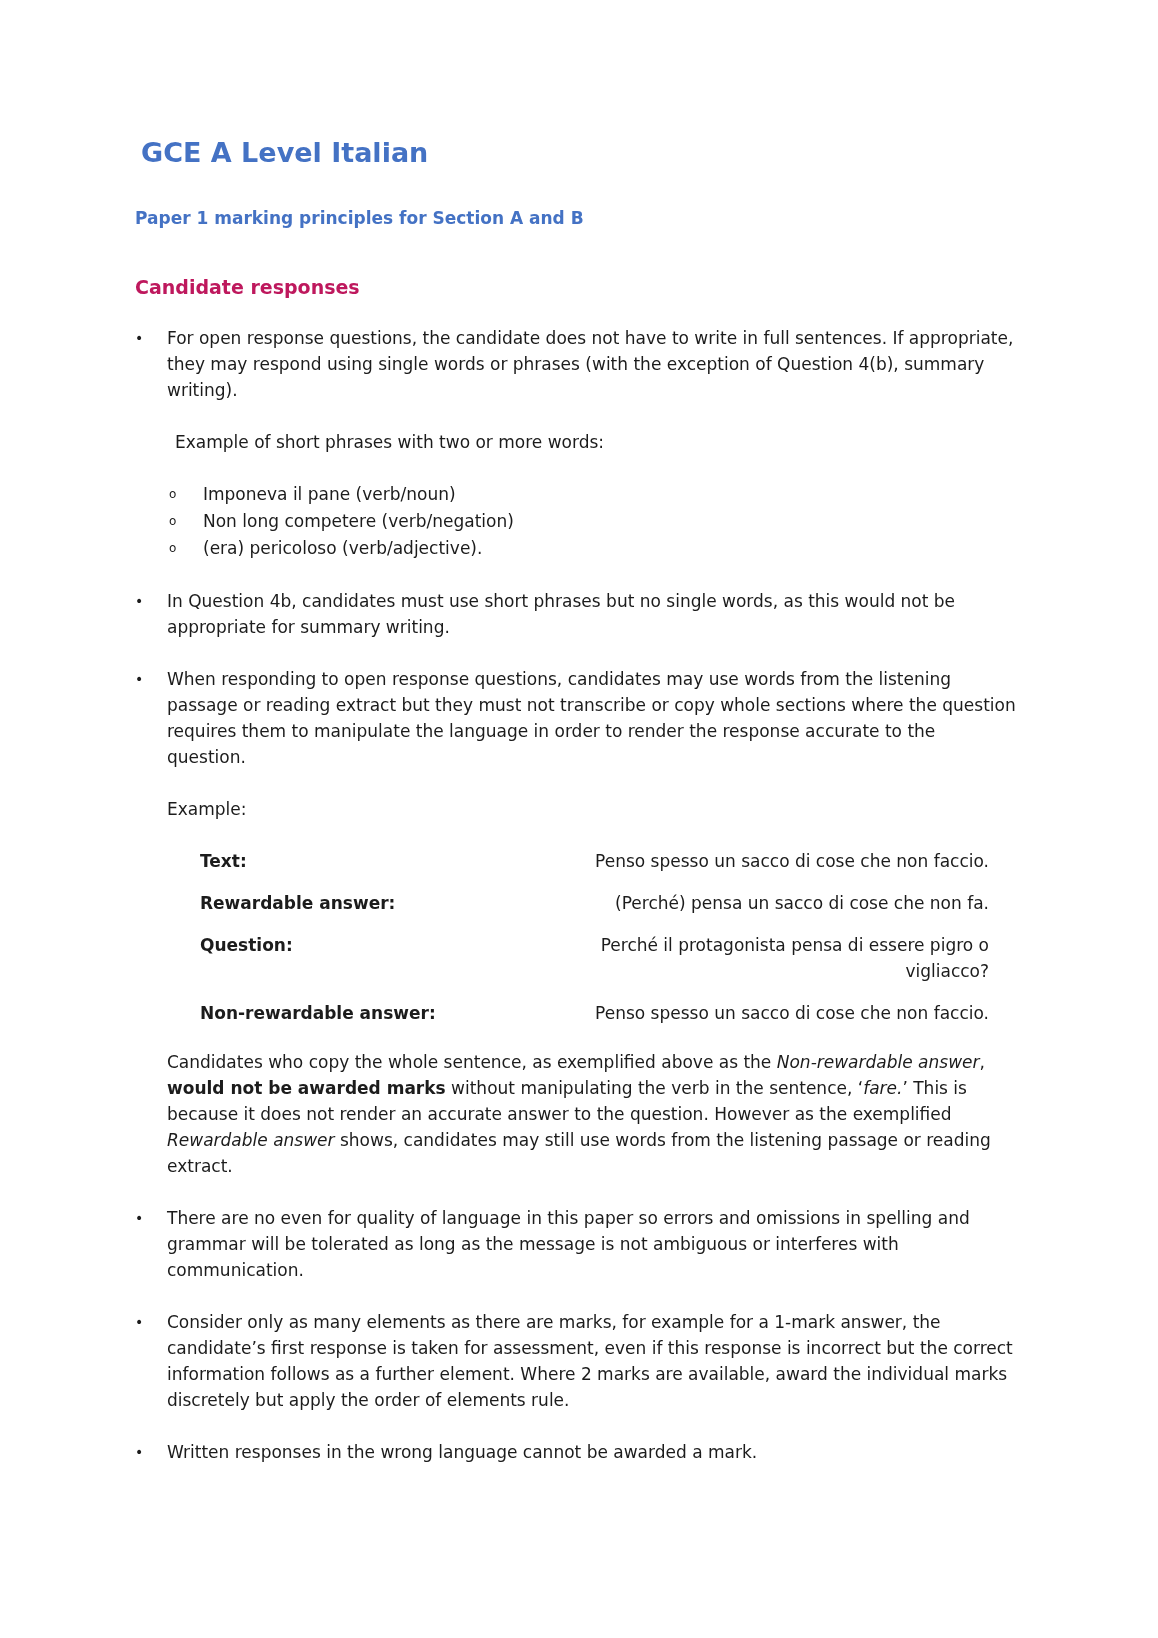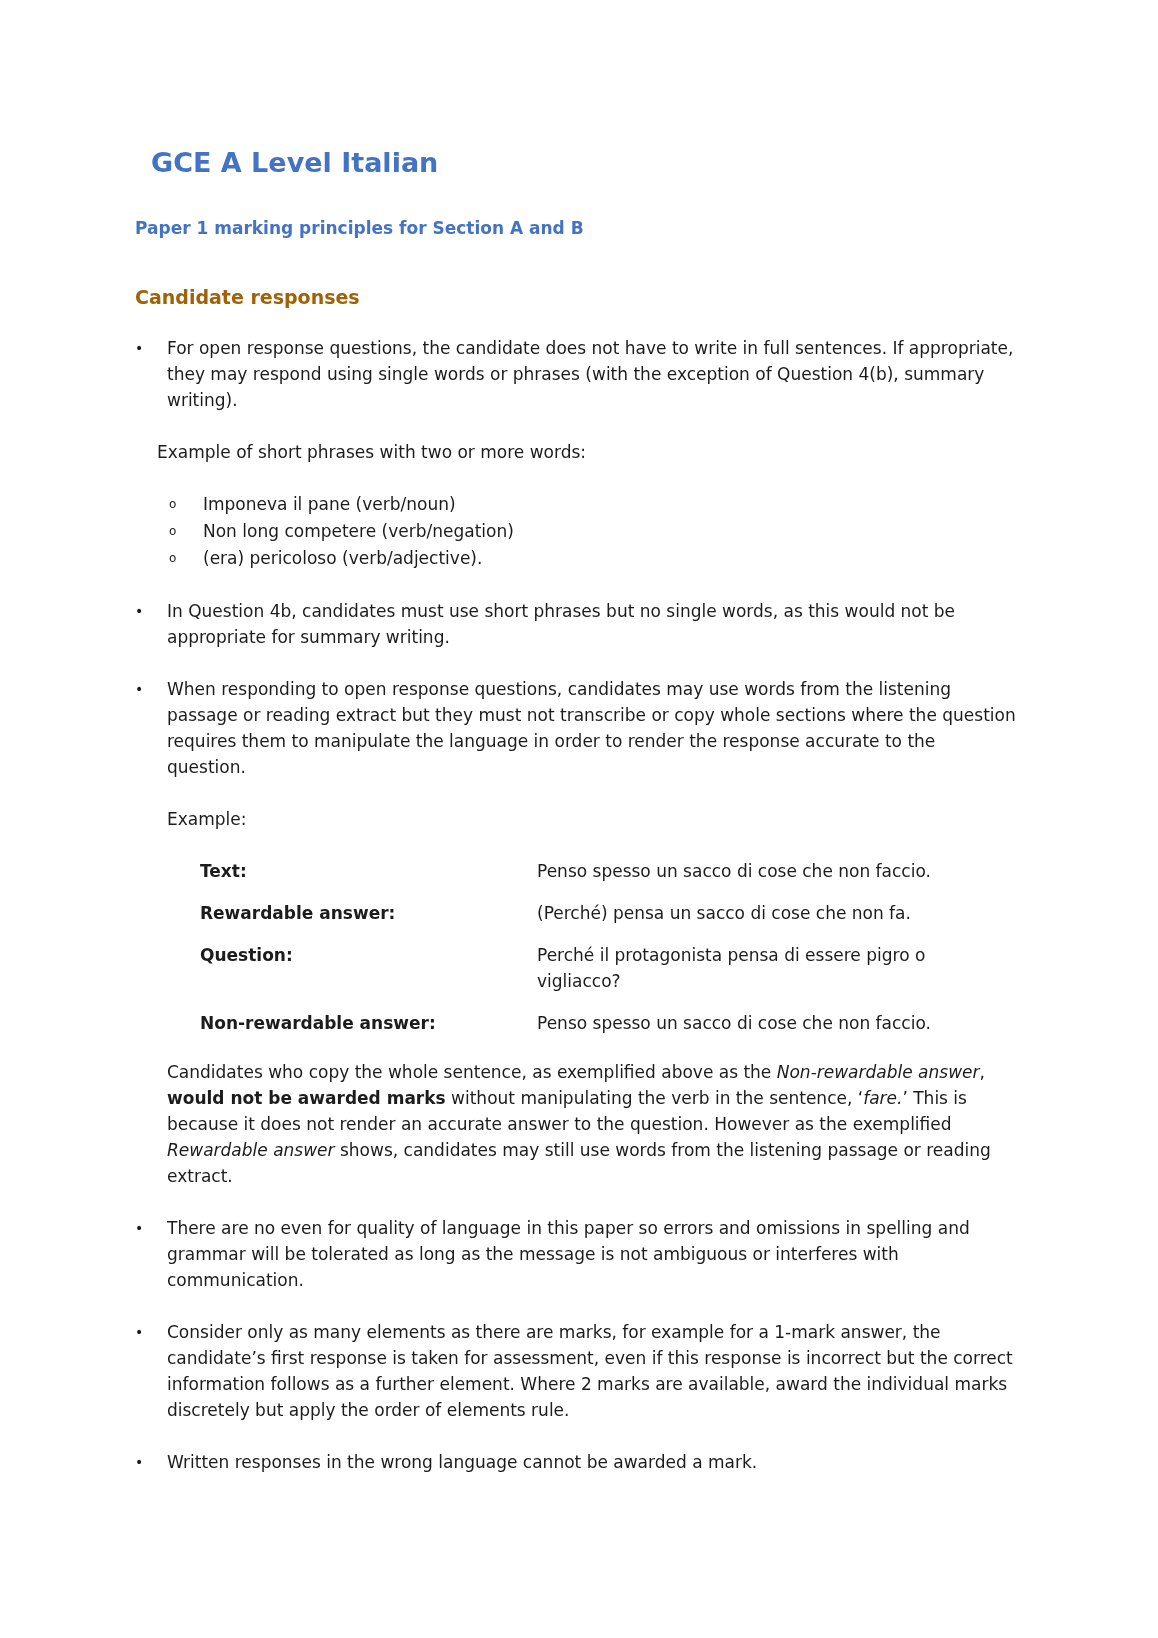--- a/index.html
+++ b/index.html
@@ -15,59 +15,59 @@
     -webkit-font-smoothing: antialiased;
   }
   .page {
     box-sizing: border-box;
     width: 1158px;
     min-height: 1638px;
     padding: 130px 135px 60px 135px;
     background: #ffffff;
   }
   h1.doc-title {
-    margin: 16px;
+    margin: 6px;
     font-size: 27px;
     line-height: 33px;
     font-weight: bold;
     color: #4472C4;
   }
   h2.doc-subtitle {
     margin: 34px 0 0 0;
     font-size: 17px;
     line-height: 30px;
     font-weight: bold;
     color: #4472C4;
   }
   h3.section-heading {
     margin: 42px 0 0 0;
     font-size: 19px;
     line-height: 24px;
     font-weight: bold;
-    color: #a16207;
+    color: #be185d;
   }
   .body-copy {
     font-size: 17px;
     line-height: 26px;
   }
   .bullet {
     display: flex;
     margin-top: 26px;
   }
   .bullet .marker {
     flex: 0 0 32px;
     font-size: 14px;
     line-height: 26px;
   }
   .bullet .content {
     flex: 1 1 auto;
     max-width: 852px;
   }
   .example-intro {
-    margin: 26px 0 0 22px;
+    margin: 26px 0 0 40px;
     max-width: 852px;
   }
   .sub-bullets {
     margin: 26px 0 0 32px;
   }
   .sub-bullet {
     display: flex;
   }
   .sub-bullet .sub-marker {
     flex: 0 0 34px;
@@ -88,20 +88,21 @@
     display: flex;
     margin-top: 16px;
   }
   .ex-label {
     flex: 0 0 337px;
     font-weight: bold;
   }
   .ex-value {
     flex: 0 1 452px;
     max-width: 452px;
+    text-align: right;
   }
   .closing {
     margin: 23px 0 0 0;
     max-width: 852px;
   }
   .i { font-style: italic; }
   .b { font-weight: bold; }
 </style>
 </head>
 <body>

